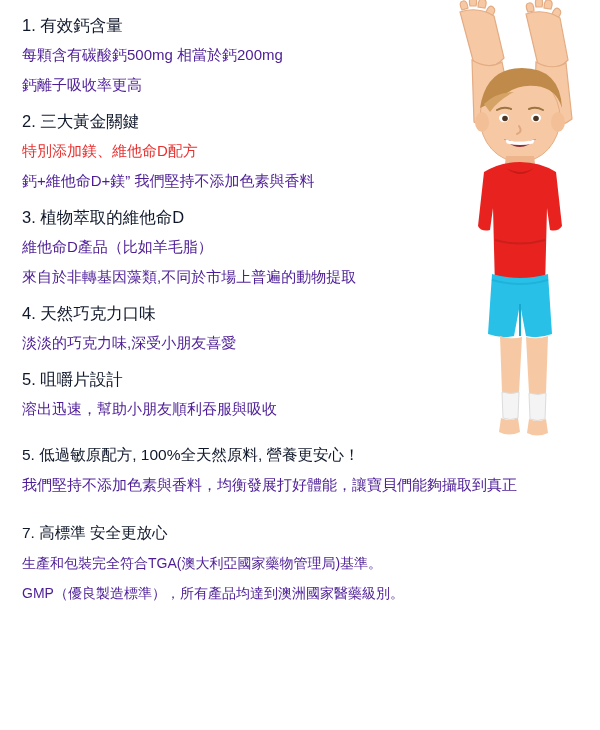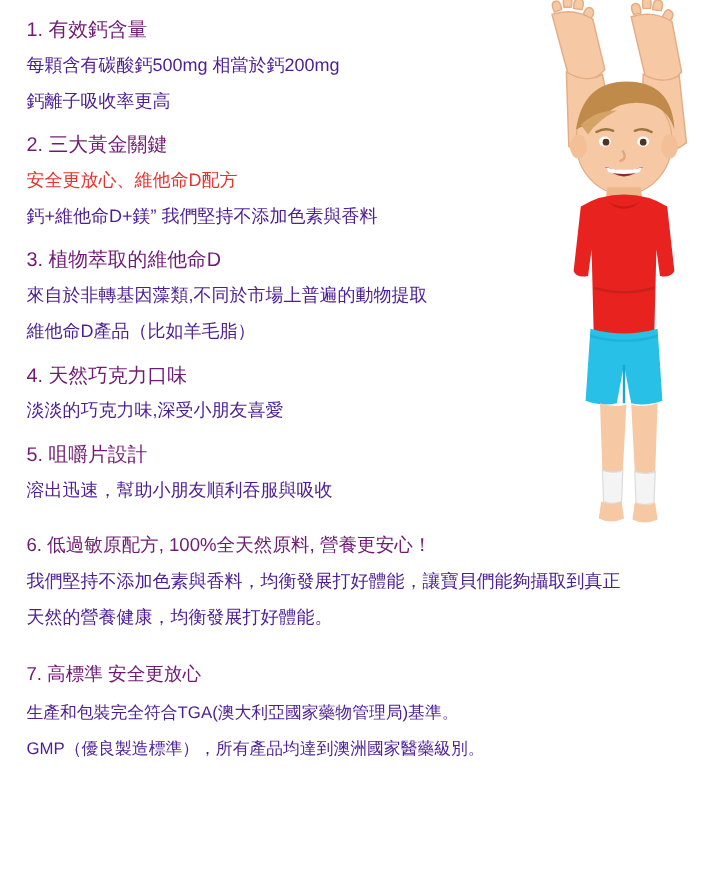--- a/index.html
+++ b/index.html
@@ -22,21 +22,21 @@
   .content {
     position: absolute;
     left: 22px;
     top: 10px;
     width: 430px;
   }
   .section {
     margin-bottom: 6px;
   }
   .heading {
-    color: #701a75;
+    color: #0f172a;
     font-size: 16.5px;
     line-height: 30px;
     white-space: nowrap;
   }
   .line {
     color: #4c1d95;
     font-size: 15px;
     line-height: 30px;
     white-space: nowrap;
   }
@@ -70,44 +70,43 @@
   <div class="content">
 
     <div class="section">
       <div class="heading">1. 有效鈣含量</div>
       <div class="line">每顆含有碳酸鈣500mg  相當於鈣200mg</div>
       <div class="line">鈣離子吸收率更高</div>
     </div>
 
     <div class="section">
       <div class="heading">2. 三大黃金關鍵</div>
-      <div class="line red">安全更放心、維他命D配方</div>
+      <div class="line red">特別添加鎂、維他命D配方</div>
       <div class="line">鈣+維他命D+鎂”  我們堅持不添加色素與香料</div>
     </div>
 
     <div class="section">
       <div class="heading">3. 植物萃取的維他命D</div>
+      <div class="line">維他命D產品（比如羊毛脂）</div>
       <div class="line">來自於非轉基因藻類,不同於市場上普遍的動物提取</div>
-      <div class="line">維他命D產品（比如羊毛脂）</div>
     </div>
 
     <div class="section">
       <div class="heading">4. 天然巧克力口味</div>
       <div class="line">淡淡的巧克力味,深受小朋友喜愛</div>
     </div>
 
     <div class="section">
       <div class="heading">5. 咀嚼片設計</div>
       <div class="line">溶出迅速，幫助小朋友順利吞服與吸收</div>
     </div>
 
     <div class="section" style="margin-top:16px;">
-      <div class="heading small">6. 低過敏原配方, 100%全天然原料, 營養更安心！</div>
+      <div class="heading small">5. 低過敏原配方, 100%全天然原料, 營養更安心！</div>
       <div class="line">我們堅持不添加色素與香料，均衡發展打好體能，讓寶貝們能夠攝取到真正</div>
-      <div class="line">天然的營養健康，均衡發展打好體能。</div>
     </div>
 
     <div class="section" style="margin-top:18px;">
       <div class="heading small">7. 高標準  安全更放心</div>
       <div class="line small">生產和包裝完全符合TGA(澳大利亞國家藥物管理局)基準。</div>
       <div class="line small">GMP（優良製造標準），所有產品均達到澳洲國家醫藥級別。</div>
     </div>
 
   </div>
 

